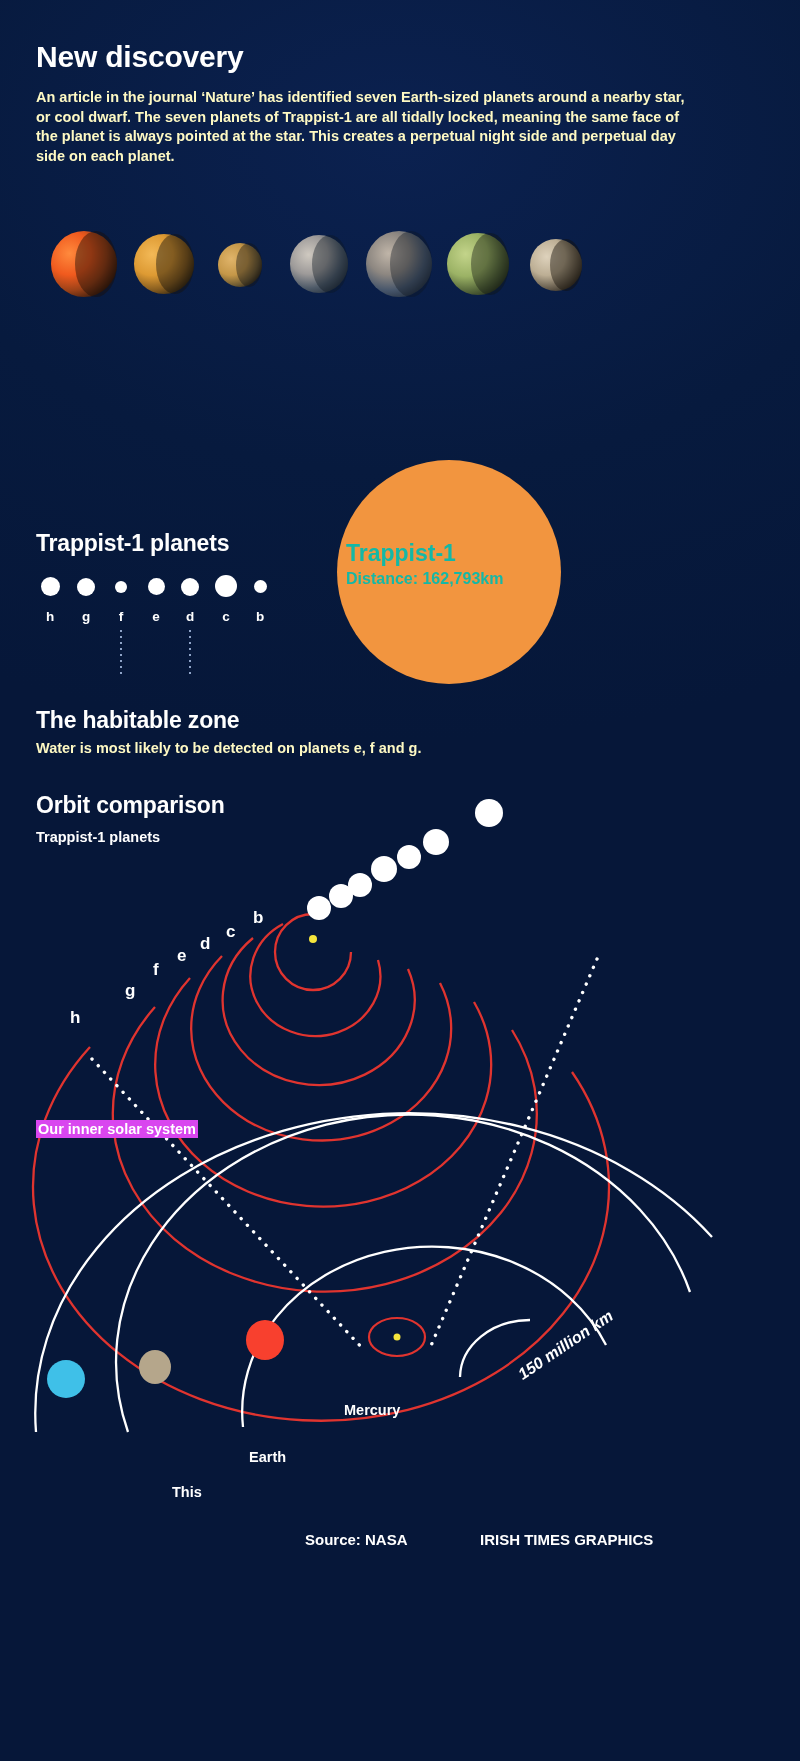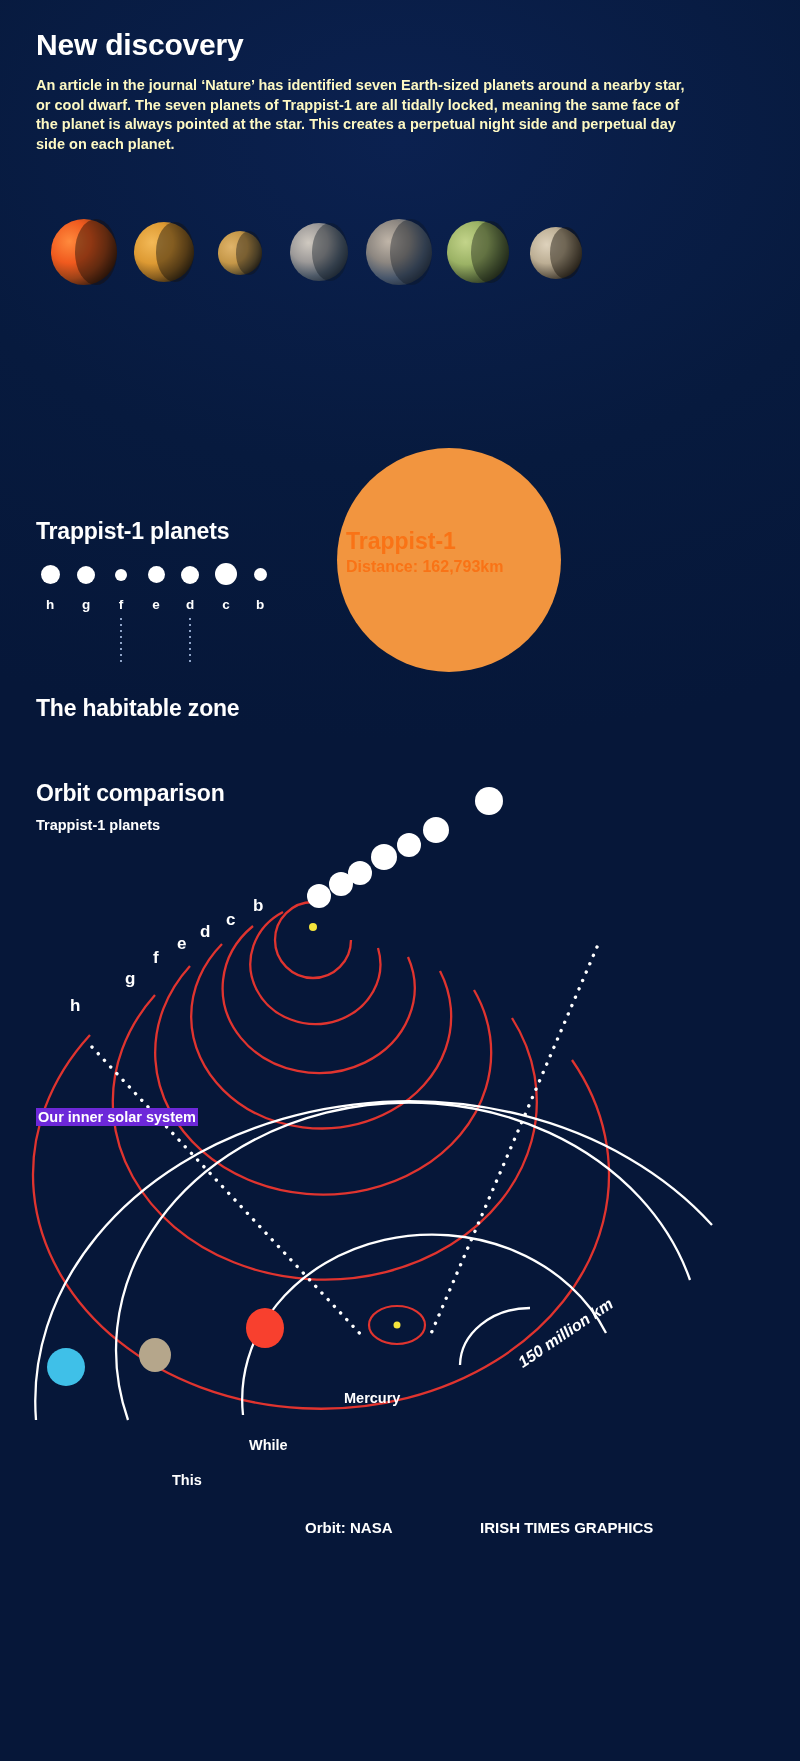--- a/index.html
+++ b/index.html
@@ -6,21 +6,21 @@
   body{
     width:800px;height:1761px;
     background:#061739;
     font-family:"Liberation Sans", sans-serif;
     color:#ffffff;
     overflow:hidden;
     position:relative;
   }
   .bgwrap{position:absolute;inset:0;background:
       radial-gradient(ellipse 900px 600px at 50% 8%, #0b2150 0%, #071a3e 55%, #061739 100%);}
-  .page{position:absolute;inset:0;}
+  .page{position:absolute;inset:0;margin-top:12px;}
 
   
   .h1{
     position:absolute;left:36px;font-size:30px;font-weight:bold;
     letter-spacing:-0.2px;color:#ffffff;
   }
   .h2{
     position:absolute;left:36px;font-size:23px;font-weight:bold;
     letter-spacing:-0.2px;color:#ffffff;
   }
@@ -37,21 +37,21 @@
   .planetrow{position:absolute;left:0;top:207px;width:800px;height:80px;}
 
   
   .tdot{position:absolute;background:#ffffff;border-radius:50%;}
   .tlabel{position:absolute;font-size:13.5px;font-weight:bold;color:#fff;text-align:center;}
   .vdot{position:absolute;width:2px;background-image:
       repeating-linear-gradient(to bottom,#8fa4c8 0 2px,transparent 2px 6px);}
 
   
   .sun{position:absolute;border-radius:50%;background:#f2953f;}
-  .sunlabel{position:absolute;color:#f97316;font-weight:bold;}
+  .sunlabel{position:absolute;color:#14b8a6;font-weight:bold;}
 
   
   svg.layer{position:absolute;left:0;top:0;overflow:visible;}
 
   .footer{position:absolute;font-size:15px;font-weight:bold;color:#ffffff;}
   .olabel{position:absolute;font-size:17px;font-weight:bold;color:#ffffff;}
   .slabel{position:absolute;font-size:14.5px;font-weight:bold;color:#ffffff;}
   .km{position:absolute;font-size:16px;font-weight:bold;font-style:italic;color:#fff;
       transform-origin:left center;}
   .oisys{position:absolute;font-size:14.5px;font-weight:bold;color:#fff;}
@@ -165,20 +165,21 @@
 
     <div class="vdot" style="left:120px;top:618px;height:48px;"></div>
     <div class="vdot" style="left:189px;top:618px;height:48px;"></div>
   </div>
 
   <div class="sun" style="left:337px;top:448px;width:224px;height:224px;"></div>
   <div class="sunlabel" style="left:346px;top:528px;font-size:23px;">Trappist-1</div>
   <div class="sunlabel" style="left:346px;top:558px;font-size:16px;">Distance: 162,793km</div>
 
   <div class="h2" style="top:695px;">The habitable zone</div>
+  <div class="body" style="top:727px;width:660px;">Water is most likely to be detected on planets e, f and g.</div>
 
   <div class="h2" style="top:780px;">Orbit comparison</div>
   <div class="sub" style="top:817px;">Trappist-1 planets</div>
 
   <svg class="layer" width="800" height="1761">
     <g fill="none" stroke="#e0342f" stroke-width="2.3">
       <path d="M 313 902 A 38 38 0 1 0 351 940"></path>
       <path d="M 283 912 A 65 60 0 1 0 378 948"></path>
       <path d="M 253 926 A 96 85 0 1 0 408 957"></path>
       <path d="M 222 944 A 130 112 0 1 0 440 971"></path>
@@ -220,24 +221,24 @@
   </svg>
 
   <div class="olabel" style="left:253px;top:896px;">b</div>
   <div class="olabel" style="left:226px;top:910px;">c</div>
   <div class="olabel" style="left:200px;top:922px;">d</div>
   <div class="olabel" style="left:177px;top:934px;">e</div>
   <div class="olabel" style="left:153px;top:948px;">f</div>
   <div class="olabel" style="left:125px;top:969px;">g</div>
   <div class="olabel" style="left:70px;top:996px;">h</div>
 
-  <div class="oisys" style="left:36px;top:1108px;background:#6d28d9;padding:1px 2px;">Our inner solar system</div>
+  <div class="oisys" style="left:36px;top:1108px;background:#d946ef;padding:1px 2px;">Our inner solar system</div>
 
   <div class="slabel" style="left:344px;top:1390px;">Mercury</div>
-  <div class="slabel" style="left:249px;top:1437px;">While</div>
+  <div class="slabel" style="left:249px;top:1437px;">Earth</div>
   <div class="slabel" style="left:172px;top:1472px;">This</div>
 
   <div class="km" style="left:520px;top:1355px;transform:rotate(-34deg);">150 million km</div>
 
-  <div class="footer" style="left:305px;top:1519px;">Orbit: NASA</div>
+  <div class="footer" style="left:305px;top:1519px;">Source: NASA</div>
   <div class="footer" style="left:480px;top:1519px;">IRISH TIMES GRAPHICS</div>
 
 </div>
 
 </body></html>

